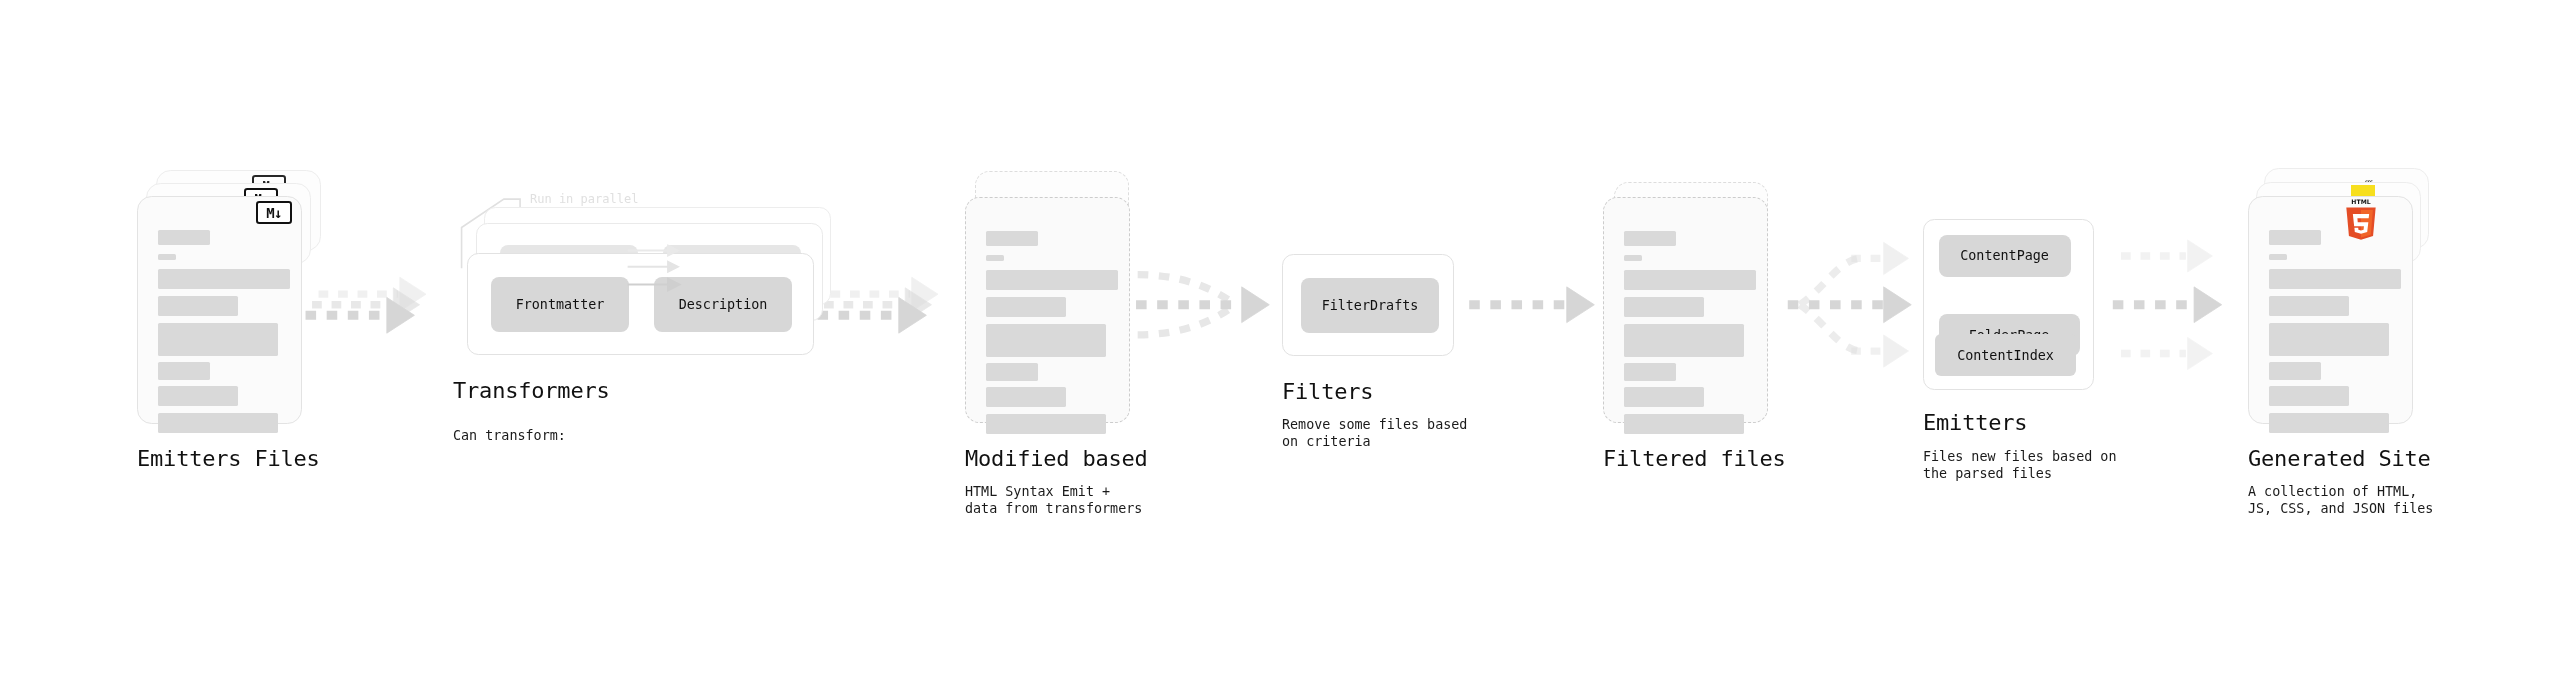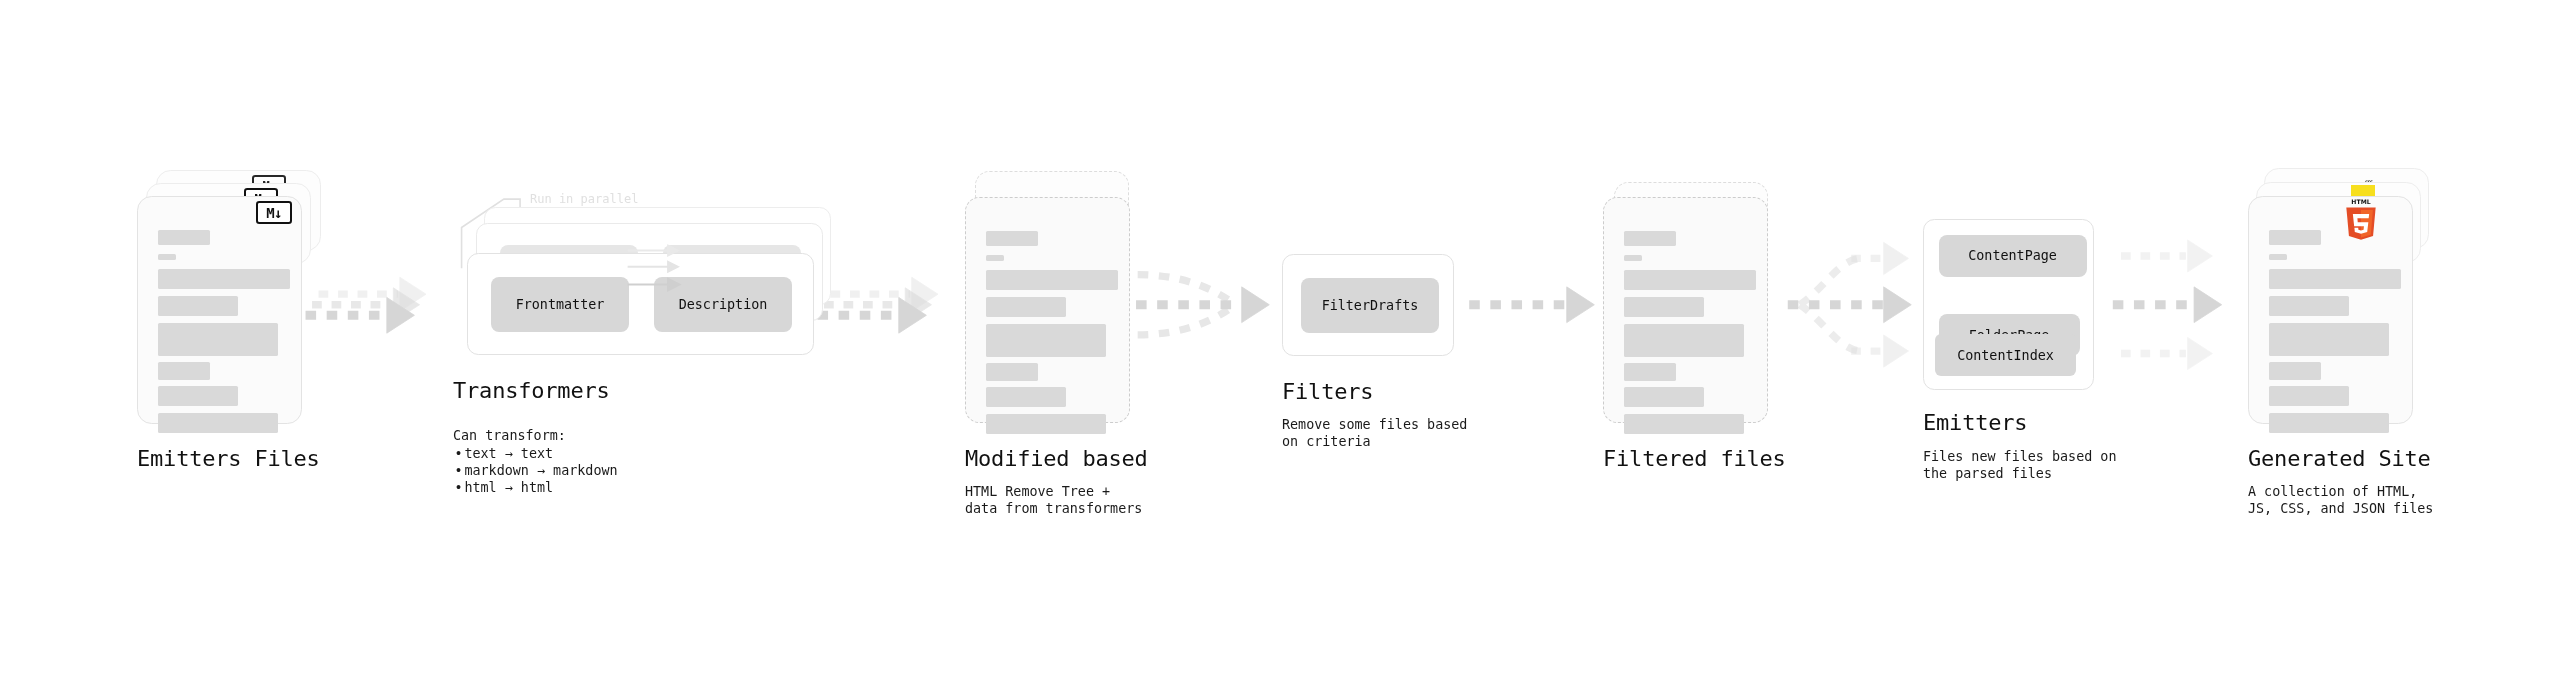--- a/index.html
+++ b/index.html
@@ -251,42 +251,37 @@
       <g stroke="#cfcfcf" stroke-width="2.6" fill="#cfcfcf">
         <line x1="2" y1="60" x2="52" y2="60"></line>
           <path d="M52,53 L66,60 L52,67 Z"></path>
       </g>
     </svg>
 
     <div class="title" style="left:453px; top:378px;">Transformers</div>
 
     <div class="caption-block" style="left:453px; top:427px;">
       <div class="lead">Can transform:</div>
-      <ul>
-        <li>text → text</li>
-        <li>markdown → markdown</li>
-        <li>html → html</li>
-      </ul>
     </div>
   </div>
 
   <div>
     <div class="doc-card ghost-dashed" style="left:975px; top:171px; width:154px; height:73px;"></div>
     <div class="doc-card dashed" style="left:965px; top:197px; width:165px; height:226px;">
       <div class="skel" style="left:19.5px; top:33px; width:52px; height:15.4px;"></div>
       <div class="skel" style="left:19.5px; top:57px; width:18.7px; height:5.7px;"></div>
       <div class="skel" style="left:19.5px; top:72px; width:132px; height:20.3px;"></div>
       <div class="skel" style="left:19.5px; top:99px; width:80px; height:20.3px;"></div>
       <div class="skel" style="left:19.5px; top:126px; width:120px; height:32.5px;"></div>
       <div class="skel" style="left:19.5px; top:165px; width:52px; height:18px;"></div>
       <div class="skel" style="left:19.5px; top:189px; width:80px; height:20.3px;"></div>
       <div class="skel" style="left:19.5px; top:216px; width:120px; height:20.3px;"></div>
     </div>
     <div class="title" style="left:965px; top:446px;">Modified based</div>
-    <div class="caption" style="left:965px; top:483px;">HTML Remove Tree +
+    <div class="caption" style="left:965px; top:483px;">HTML Syntax Emit +
 data from transformers</div>
   </div>
 
   <div>
     <div class="stage-box" style="left:1282px; top:254px; width:172px; height:102px;">
       <div class="pill" style="left:18px; top:23px; width:138px; height:55px;">FilterDrafts</div>
     </div>
     <div class="title" style="left:1282px; top:379px;">Filters</div>
     <div class="caption" style="left:1282px; top:416px;">Remove some files based
 on criteria</div>
@@ -302,21 +297,21 @@
       <div class="skel" style="left:19.5px; top:126px; width:120px; height:32.5px;"></div>
       <div class="skel" style="left:19.5px; top:165px; width:52px; height:18px;"></div>
       <div class="skel" style="left:19.5px; top:189px; width:80px; height:20.3px;"></div>
       <div class="skel" style="left:19.5px; top:216px; width:120px; height:20.3px;"></div>
     </div>
     <div class="title" style="left:1603px; top:446px;">Filtered files</div>
   </div>
 
   <div>
     <div class="stage-box" style="left:1923px; top:219px; width:171px; height:171px;">
-      <div class="pill" style="left:14.6px; top:14.6px; width:148px; height:42px;">ContentPage</div>
+      <div class="pill" style="left:14.6px; top:14.6px; width:132px; height:42px;">ContentPage</div>
       <div class="pill" style="left:14.6px; top:64px; width:141px; height:42px;margin-top:30px;">FolderPage</div>
       <div class="pill" style="left:11px; top:114px; width:141px; height:42px;border-radius:6px;">ContentIndex</div>
     </div>
     <div class="title" style="left:1923px; top:410px;">Emitters</div>
     <div class="caption" style="left:1923px; top:448px;">Files new files based on
 the parsed files</div>
   </div>
 
   <div>
     <div class="doc-card ghost" style="left:2264px; top:168px; width:165px; height:81px;"></div>

